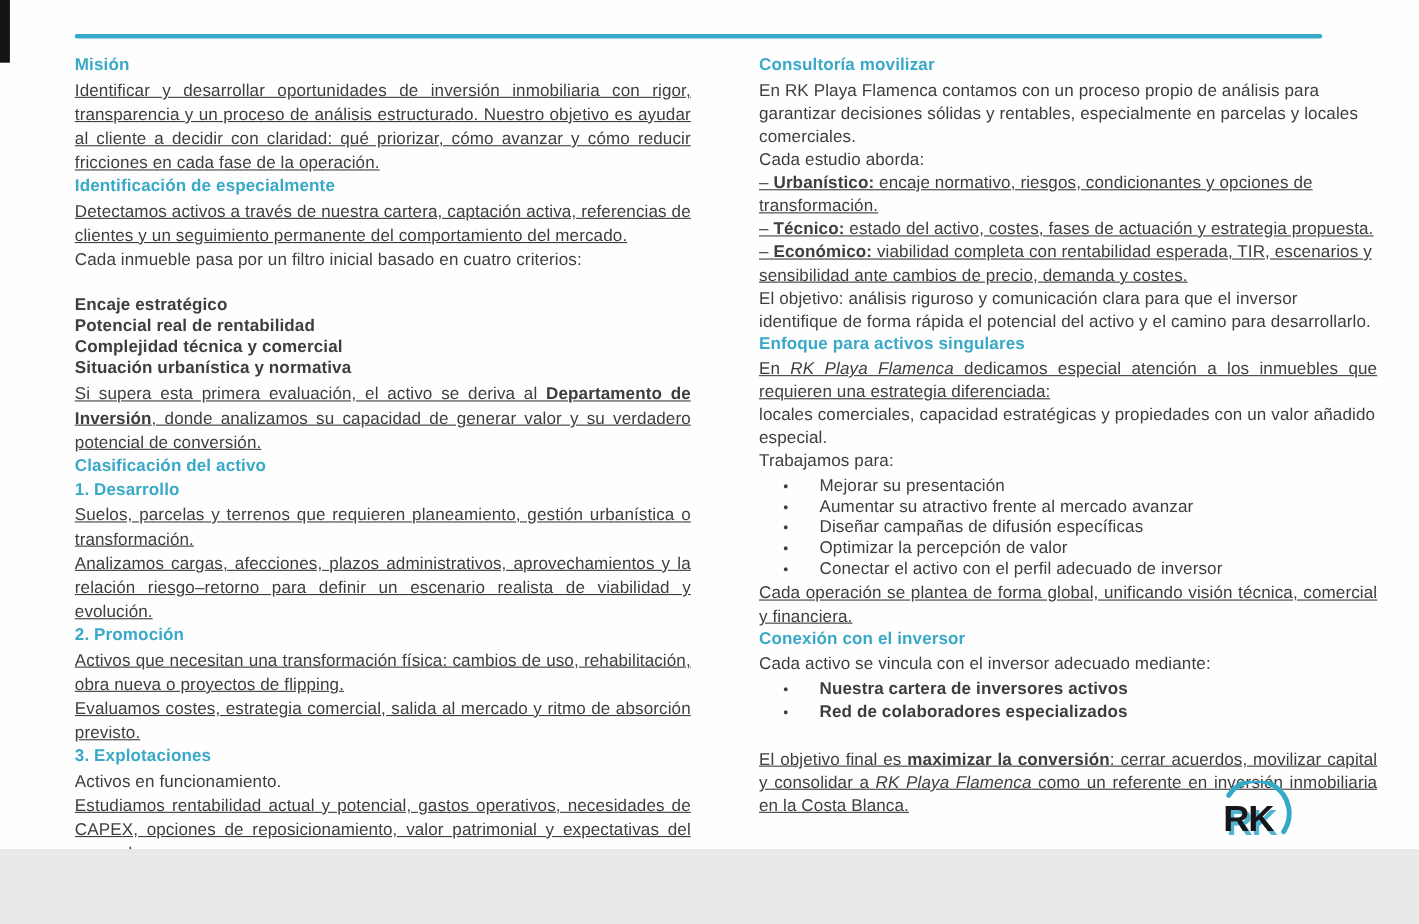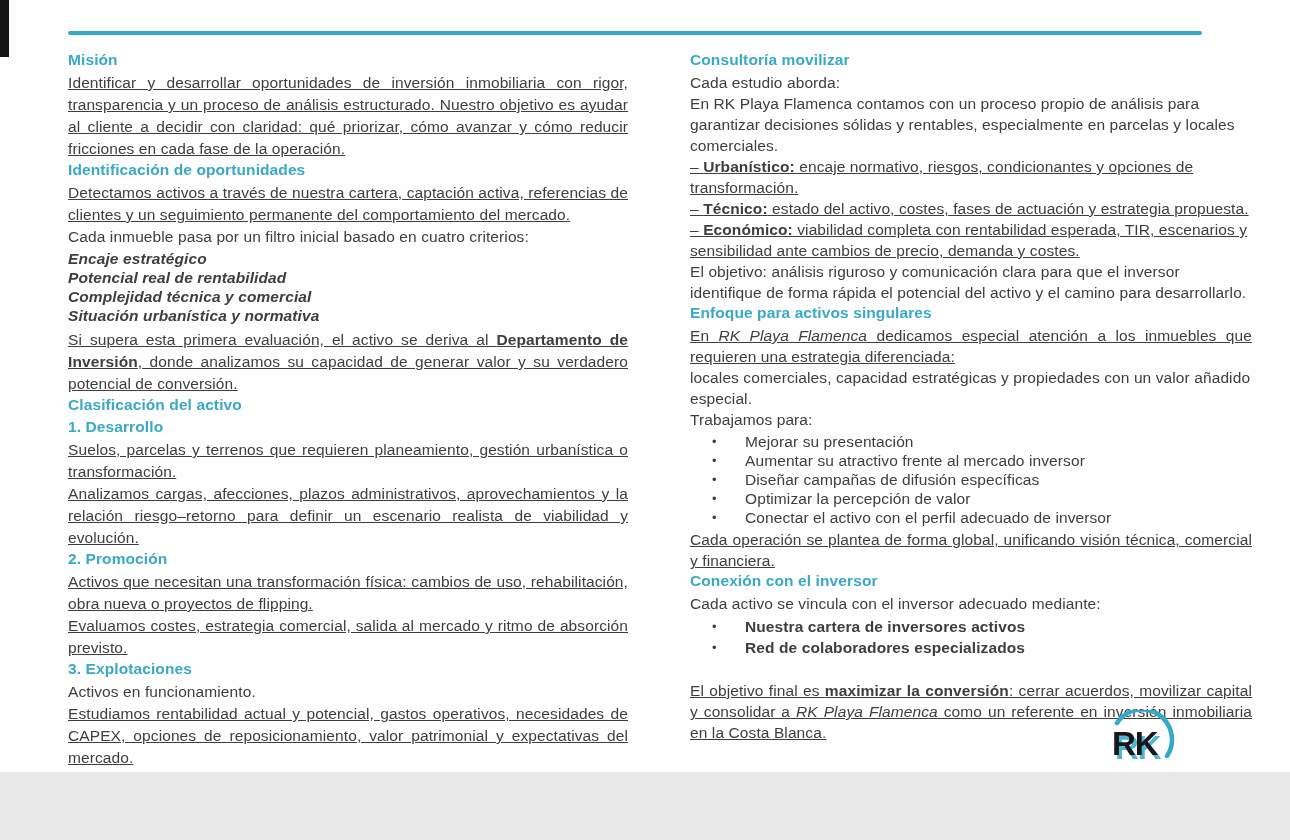--- a/index.html
+++ b/index.html
@@ -12,21 +12,21 @@
   .col{position:absolute;top:50px;width:560px;font-size:15.5px;letter-spacing:.1px;}
   .col-left{left:68px;line-height:22px;}
   .col-right{left:690px;width:562px;line-height:21px;}
   p{margin:0;}
   .just{text-align:justify;text-decoration:underline;}
   h3.h{margin:0 0 2px 0;font-size:15.5px;line-height:20px;color:#3aa9c7;font-weight:700;}
   .gap-md{margin-top:14px;}
   .gap-sm{margin-top:12px;}
   .gap-item{margin-top:16px;}
   .crit{font-weight:700;line-height:19px;}
-  .crit-wrap{margin:1px 0 4px 0;font-style:italic;}
+  .crit-wrap{margin:20px 0 4px 0;}
   .dash{line-height:21px;text-decoration:underline;}
   .ul{margin:2px 0;}
   .li{display:flex;line-height:19px;}
   .li .bullet{width:55px;padding-left:22px;box-sizing:border-box;font-size:13px;}
   .li-roomy{line-height:21px;}
   .li .btxt{flex:1;}
   .bold{font-weight:700;}
   .closing{margin-top:22px;}
   .logo{position:absolute;left:1038px;top:710px;width:204px;text-align:center;color:#1a1a1e;}
   .logo svg{display:block;margin:0 auto;}
@@ -40,21 +40,21 @@
 <div class="page">
 
   <div class="corner-mark"></div>
   <div class="top-rule"></div>
 
   <div class="col col-left">
 
     <h3 class="h">Misión</h3>
     <p class="just">Identificar y desarrollar oportunidades de inversión inmobiliaria con rigor, transparencia y un proceso de análisis estructurado. Nuestro objetivo es ayudar al cliente a decidir con claridad: qué priorizar, cómo avanzar y cómo reducir fricciones en cada fase de la operación.</p>
 
-    <h3 class="h gap-md">Identificación de oportunidades</h3>
+    <h3 class="h gap-md">Identificación de especialmente</h3>
     <p class="just">Detectamos activos a través de nuestra cartera, captación activa, referencias de clientes y un seguimiento permanente del comportamiento del mercado.</p>
     <p>Cada inmueble pasa por un filtro inicial basado en cuatro criterios:</p>
     <div class="crit-wrap">
       <p class="crit">Encaje estratégico</p>
       <p class="crit">Potencial real de rentabilidad</p>
       <p class="crit">Complejidad técnica y comercial</p>
       <p class="crit">Situación urbanística y normativa</p>
     </div>
     <p class="just rich"><span>Si supera esta primera evaluación, el activo se deriva al </span><span style="font-weight: 700;">Departamento de Inversión</span><span>, donde analizamos su capacidad de generar valor y su verdadero potencial de conversión.</span></p>
 
@@ -70,39 +70,39 @@
 
     <h3 class="h gap-item">3. Explotaciones</h3>
     <p>Activos en funcionamiento.</p>
     <p class="just">Estudiamos rentabilidad actual y potencial, gastos operativos, necesidades de CAPEX, opciones de reposicionamiento, valor patrimonial y expectativas del mercado.</p>
 
   </div>
 
   <div class="col col-right">
 
     <h3 class="h">Consultoría movilizar</h3>
+    <p>En RK Playa Flamenca contamos con un proceso propio de análisis para garantizar decisiones sólidas y rentables, especialmente en parcelas y locales comerciales.</p>
     <p>Cada estudio aborda:</p>
-    <p>En RK Playa Flamenca contamos con un proceso propio de análisis para garantizar decisiones sólidas y rentables, especialmente en parcelas y locales comerciales.</p>
     <p class="dash rich"><span>– </span><span style="font-weight: 700;">Urbanístico:</span><span> encaje normativo, riesgos, condicionantes y opciones de transformación.</span></p>
     <p class="dash rich"><span>– </span><span style="font-weight: 700;">Técnico:</span><span> estado del activo, costes, fases de actuación y estrategia propuesta.</span></p>
     <p class="dash rich"><span>– </span><span style="font-weight: 700;">Económico:</span><span> viabilidad completa con rentabilidad esperada, TIR, escenarios y sensibilidad ante cambios de precio, demanda y costes.</span></p>
     <p>El objetivo: análisis riguroso y comunicación clara para que el inversor identifique de forma rápida el potencial del activo y el camino para desarrollarlo.</p>
 
     <h3 class="h gap-sm">Enfoque para activos singulares</h3>
     <p class="just rich"><span>En </span><span style="font-style: italic;">RK Playa Flamenca</span><span> dedicamos especial atención a los inmuebles que requieren una estrategia diferenciada:</span></p>
     <p>locales comerciales, capacidad estratégicas y propiedades con un valor añadido especial.</p>
     <p>Trabajamos para:</p>
     <div class="ul">
       <div class="li">
           <span class="bullet">•</span>
           <span class="btxt">Mejorar su presentación</span>
         </div>
       <div class="li">
           <span class="bullet">•</span>
-          <span class="btxt">Aumentar su atractivo frente al mercado inversor</span>
+          <span class="btxt">Aumentar su atractivo frente al mercado avanzar</span>
         </div>
       <div class="li">
           <span class="bullet">•</span>
           <span class="btxt">Diseñar campañas de difusión específicas</span>
         </div>
       <div class="li">
           <span class="bullet">•</span>
           <span class="btxt">Optimizar la percepción de valor</span>
         </div>
       <div class="li">

